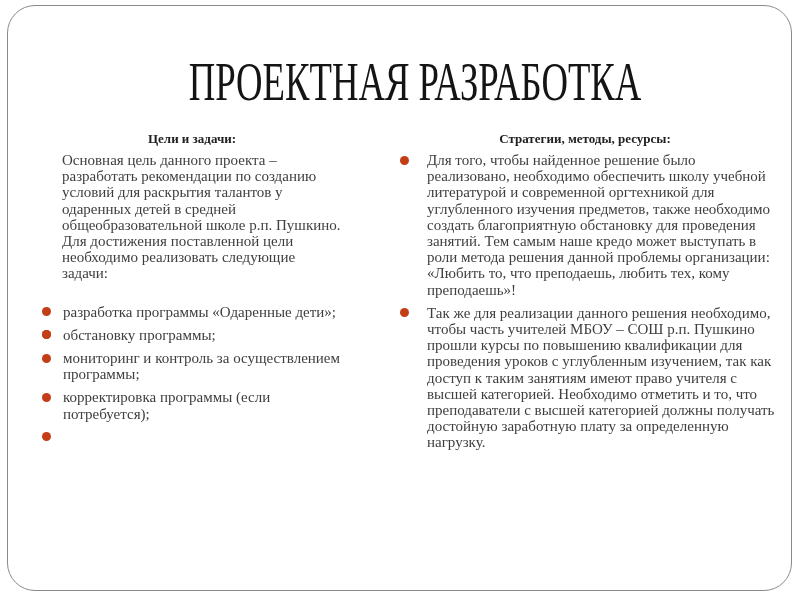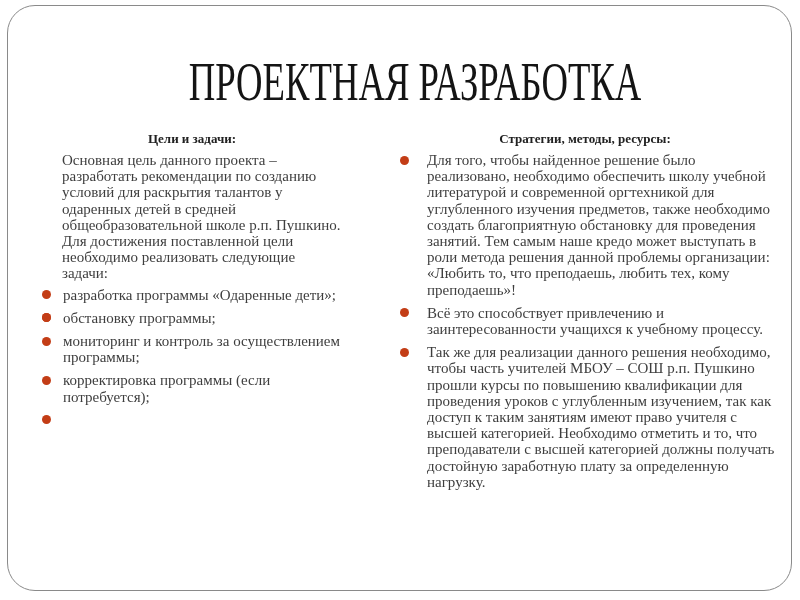--- a/index.html
+++ b/index.html
@@ -50,21 +50,21 @@
   .col-heading{
     font-size:13px;
     line-height:17px;
     font-weight:700;
     color:var(--heading);
     text-align:center;
     margin-bottom:5px;
   }
   .intro{
     padding-left:22px;
-    margin-bottom:5px;
+    margin-bottom:22px;
   }
   ul.bullets{list-style:none;}
   ul.bullets li{
     position:relative;
     margin-bottom:7px;
   }
   .col.left ul.bullets li{padding-left:23px;}
   .col.right ul.bullets li{padding-left:32px;}
   .dot{
     position:absolute;
@@ -117,23 +117,19 @@
 
     <div class="col right">
       <h2 class="col-heading">Стратегии, методы, ресурсы:</h2>
       <ul class="bullets">
         <li>
           <span class="dot"></span>
           <span class="li-text">Для того, чтобы найденное решение было реализовано, необходимо обеспечить школу учебной литературой и современной оргтехникой для углубленного изучения предметов, также необходимо создать благоприятную обстановку для проведения занятий. Тем самым наше кредо может выступать в роли метода решения данной проблемы организации: «Любить то, что преподаешь, любить тех, кому преподаешь»!</span>
         </li>
         <li>
           <span class="dot"></span>
-          <span class="li-text">Всё это способствует привлечению и заинтересованности учащихся к учебному процессу.</span>
-        </li>
-        <li>
-          <span class="dot"></span>
           <span class="li-text">Так же для реализации данного решения необходимо, чтобы часть учителей МБОУ – СОШ р.п. Пушкино прошли курсы по повышению квалификации для проведения уроков с углубленным изучением, так как доступ к таким занятиям имеют право учителя с высшей категорией. Необходимо отметить и то, что преподаватели с высшей категорией должны получать достойную заработную плату за определенную нагрузку.</span>
         </li>
       </ul>
     </div>
 
   </div>
 </div>
 
 </body></html>

